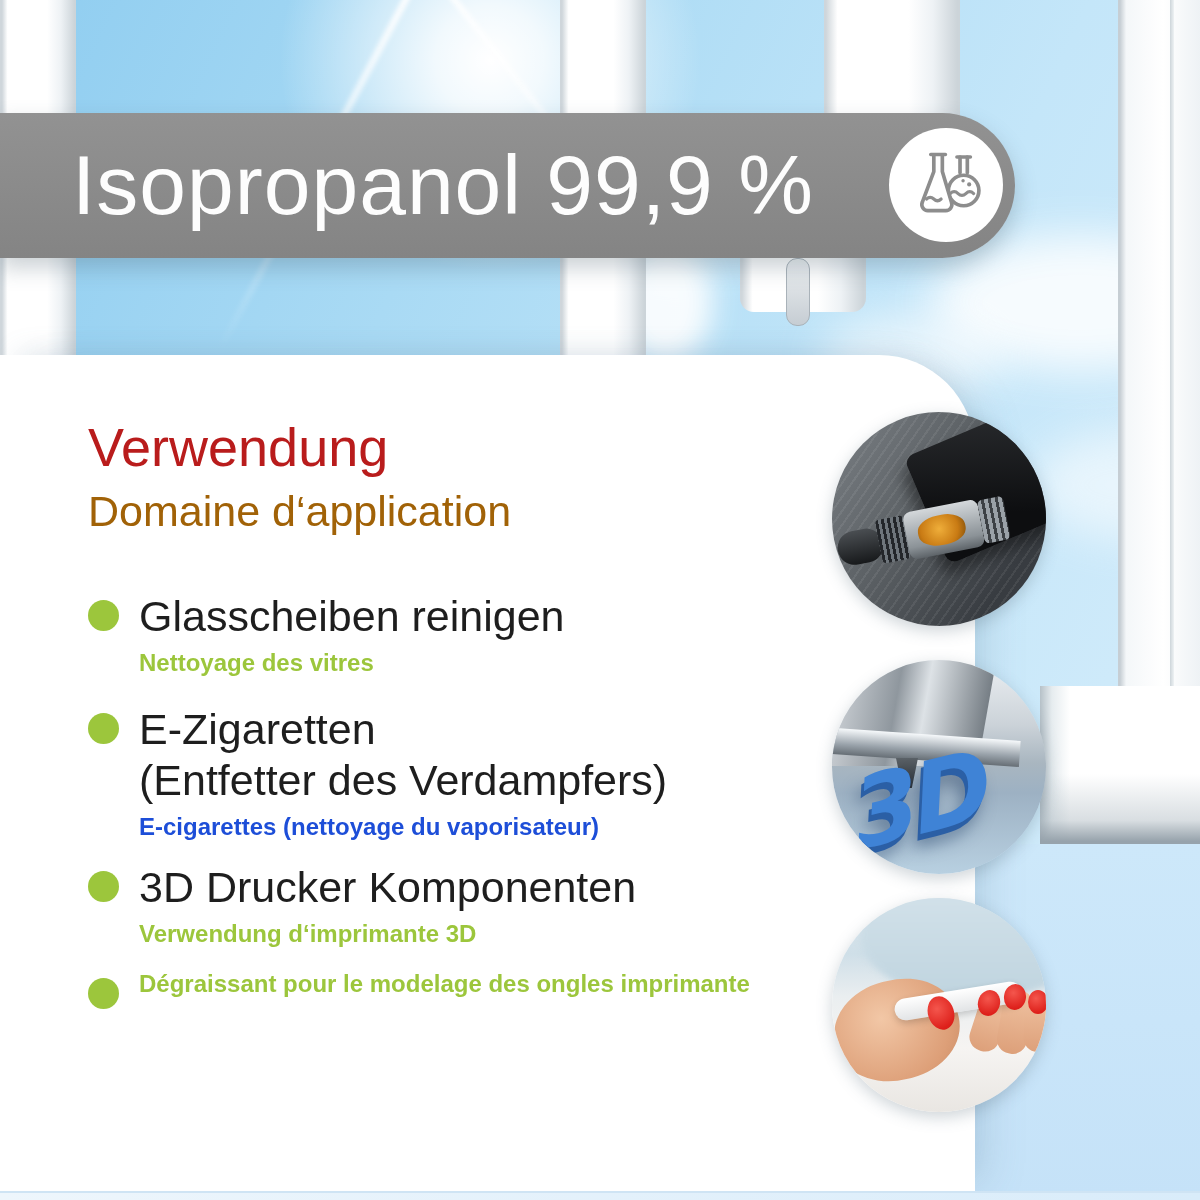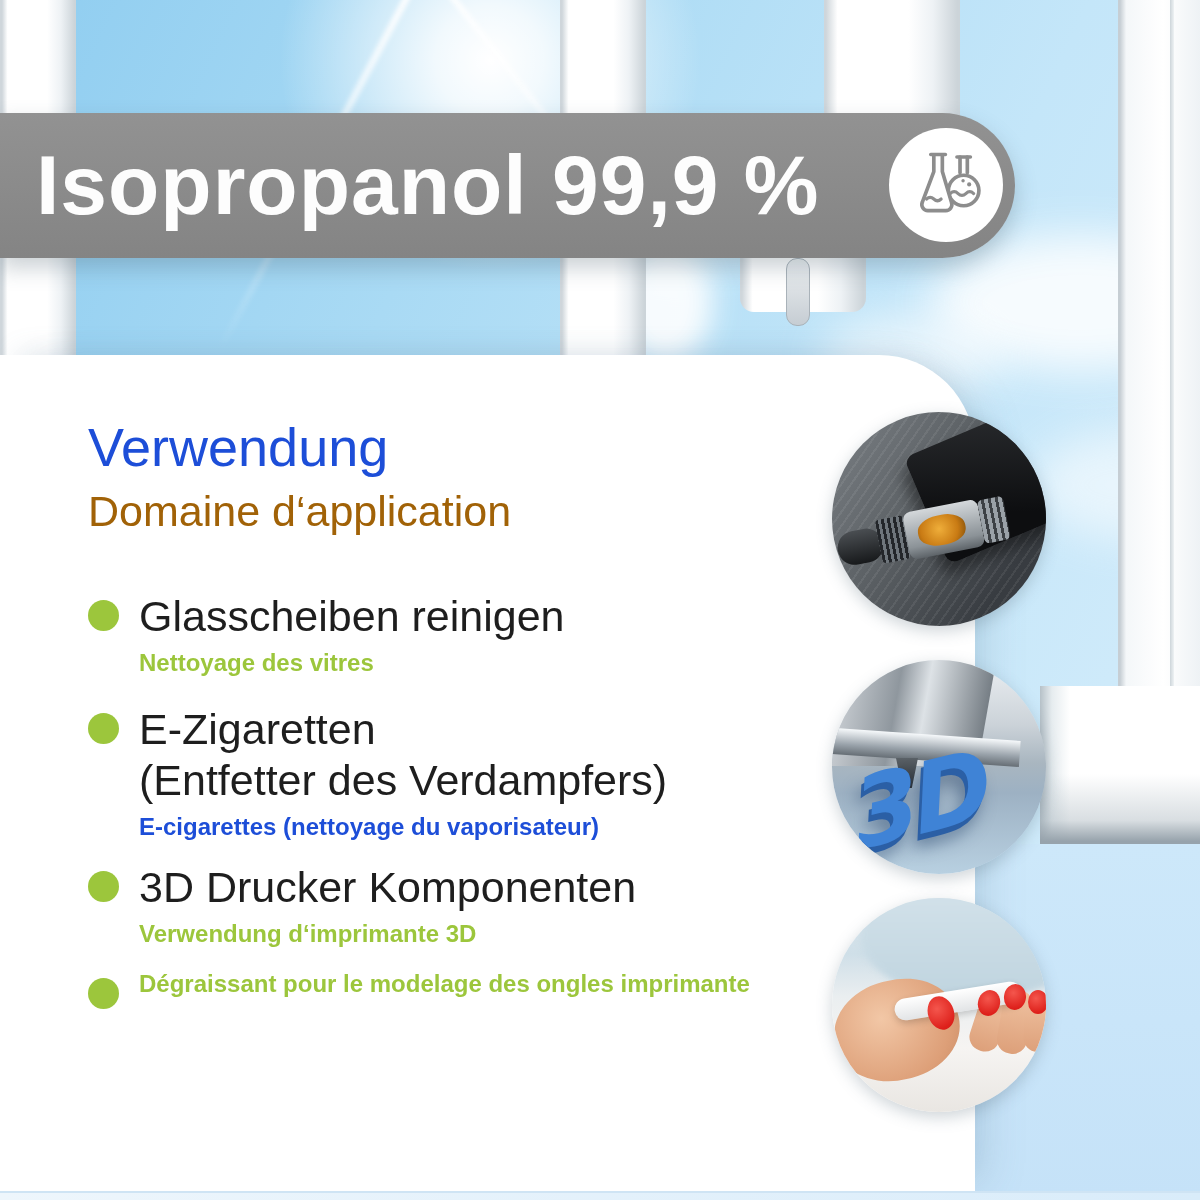--- a/index.html
+++ b/index.html
@@ -44,28 +44,28 @@
   
   .panel{position:absolute;left:0;top:355px;width:975px;height:845px;background:#ffffff;
          border-top-right-radius:96px;
          box-shadow:26px 0 40px -18px rgba(100,130,155,.25),0 -18px 30px -18px rgba(100,130,155,.2);}
 
   
   .banner{position:absolute;left:0;top:113px;width:1015px;height:145px;
           border-radius:0 73px 73px 0;display:flex;align-items:center;
           background:linear-gradient(180deg,#929292,#848484);
           box-shadow:0 10px 22px rgba(70,90,105,.28);}
-  .banner-title{color:#fdfdfd;font-size:84px;font-weight:700;letter-spacing:1px;
-          padding-left:36px;white-space:nowrap;}
+  .banner-title{color:#fdfdfd;font-size:84px;font-weight:400;letter-spacing:1px;
+          padding-left:72px;white-space:nowrap;}
   .banner-icon{position:absolute;left:889px;top:15px;width:114px;height:114px;border-radius:50%;
           background:#ffffff;display:flex;align-items:center;justify-content:center;}
 
   
   .headings{position:absolute;left:88px;top:418px;}
-  .h-de{font-size:54px;line-height:1.08;color:#1d4ed8;}
+  .h-de{font-size:54px;line-height:1.08;color:#b91c1c;}
   .h-fr{font-size:43px;line-height:1.1;margin-top:12px;}
 
   
   .list{position:absolute;left:88px;top:566px;width:700px;margin-top:25px;}
   .item{position:relative;padding-left:51px;}
   .item-1{margin-bottom:26px;}
   .item-2{margin-bottom:20px;}
   .item-3{margin-bottom:20px;}
   .dot{position:absolute;left:0;top:9px;width:31px;height:31px;border-radius:50%;}
   .item-de{font-size:43px;line-height:1.17;color:#1e1e1e;white-space:pre-line;}

